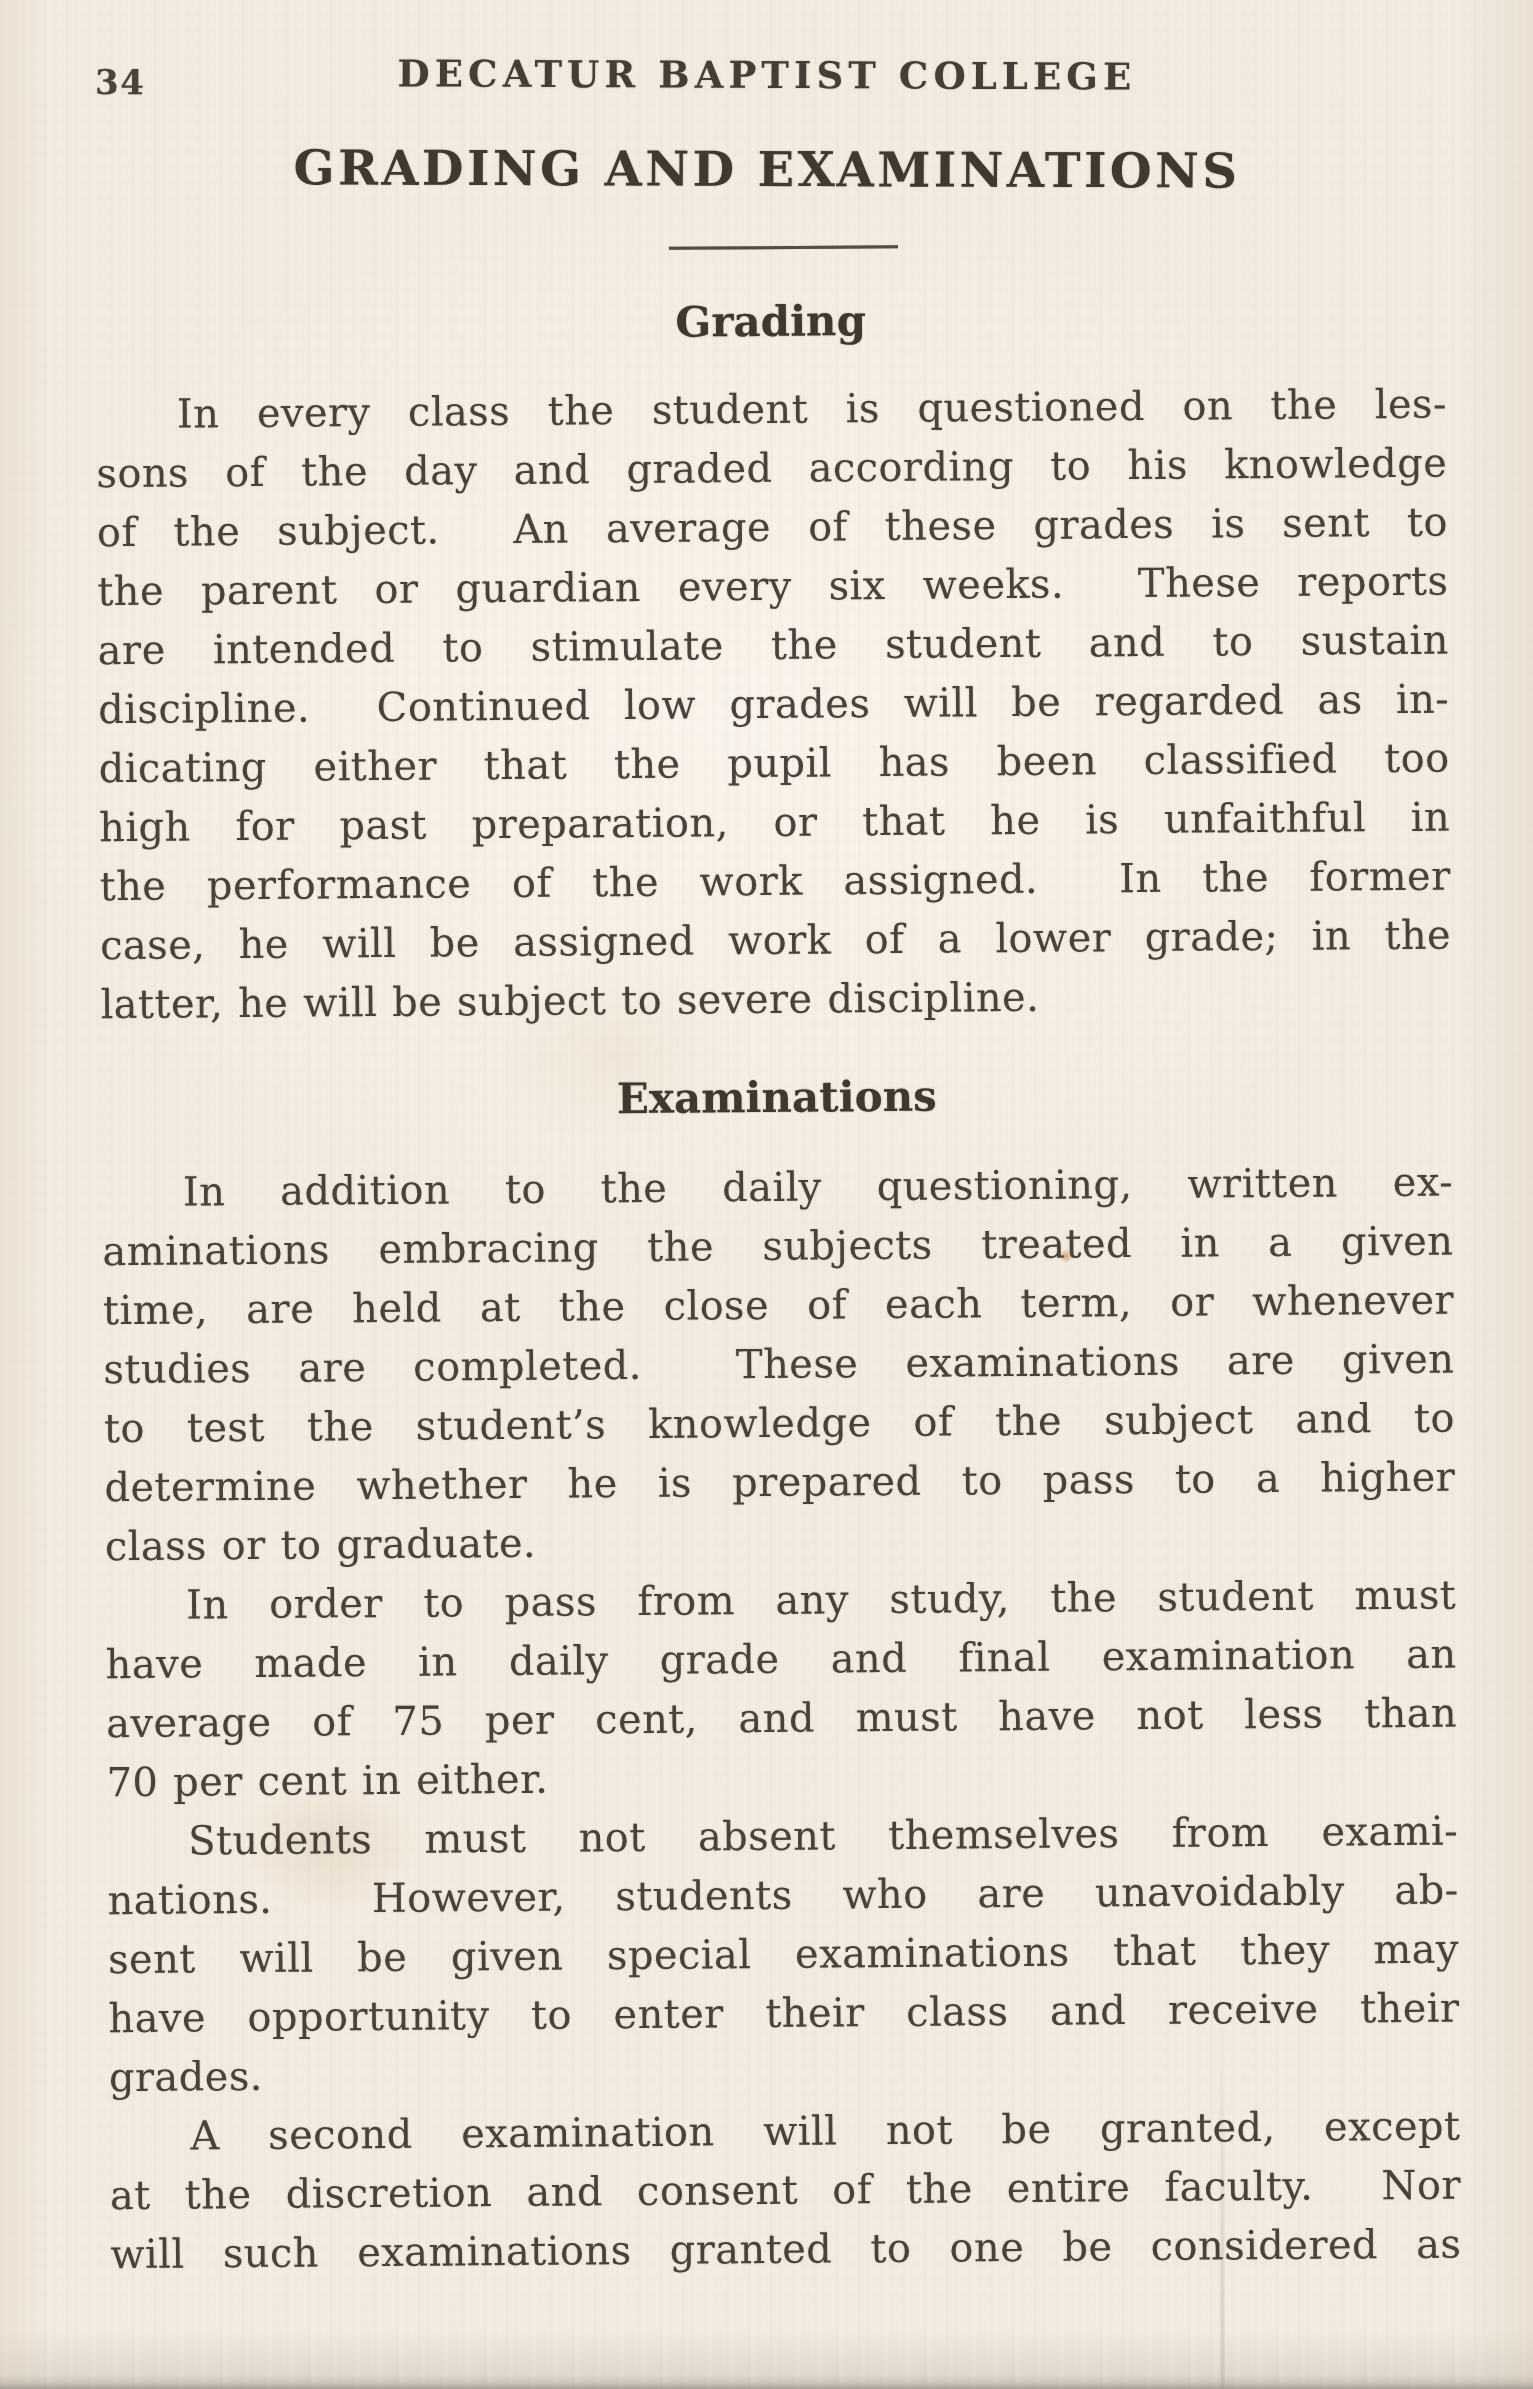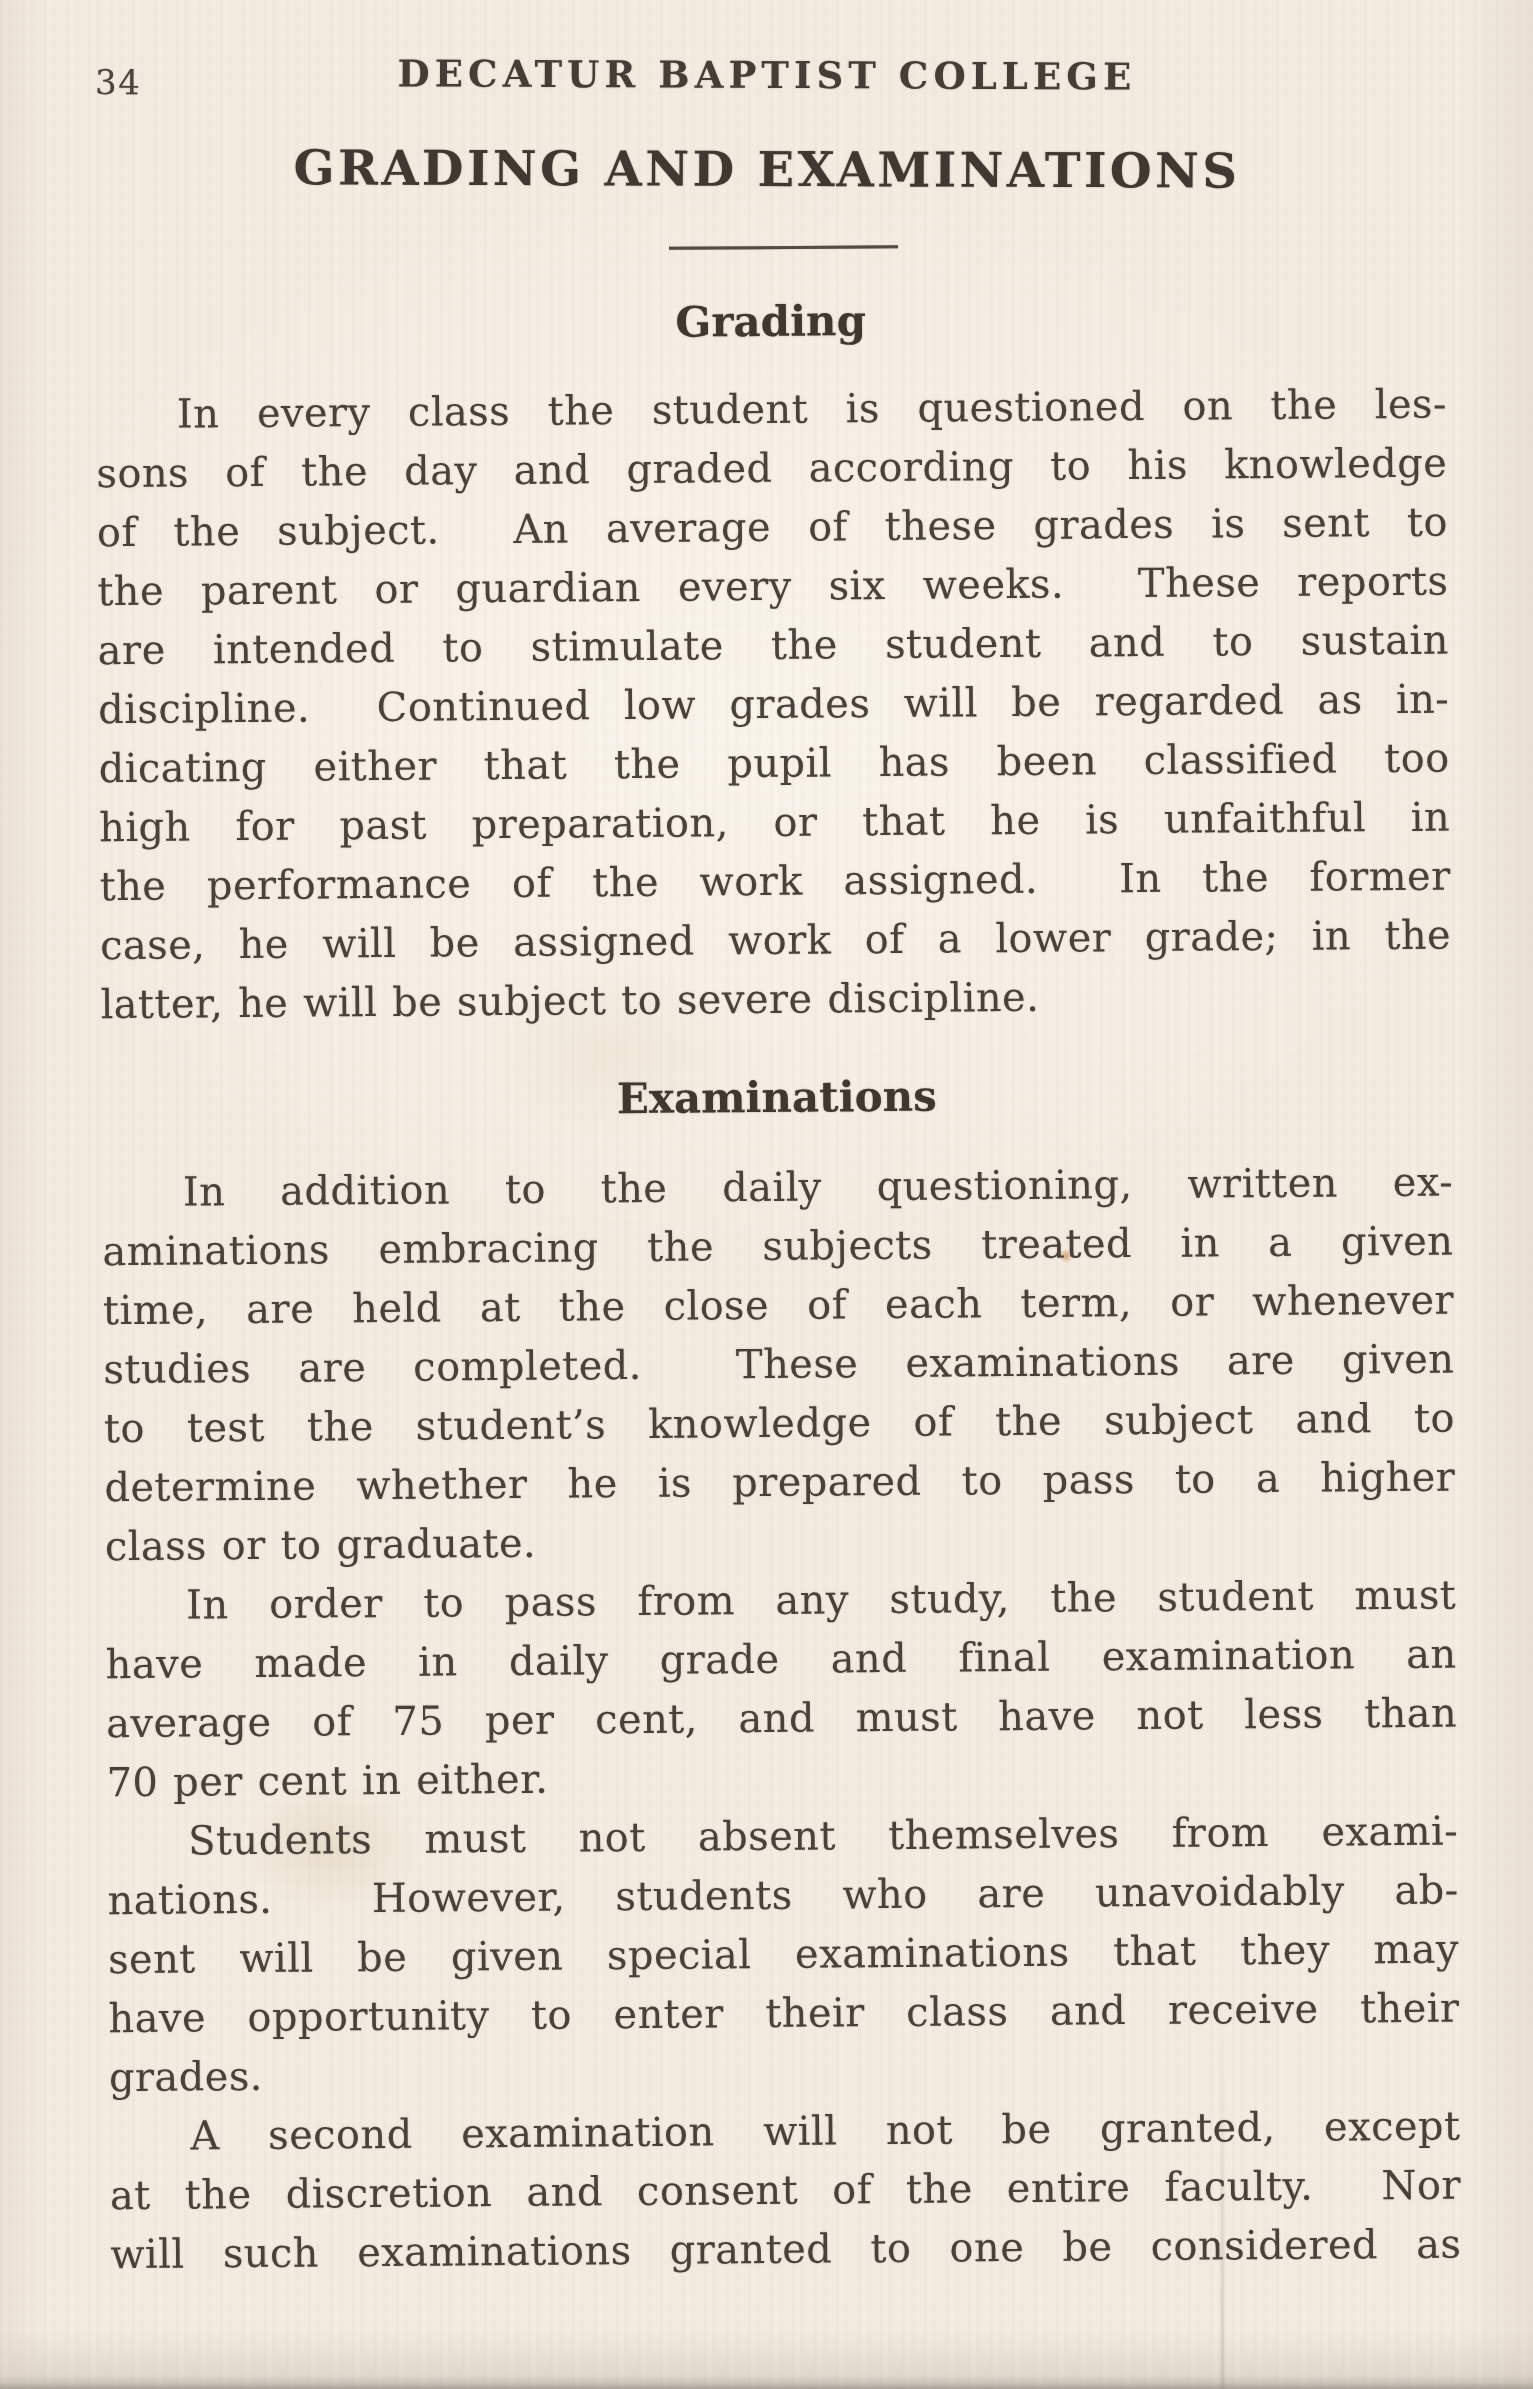--- a/index.html
+++ b/index.html
@@ -61,21 +61,21 @@
 
   .header {
     position: absolute;
     top: 53px; left: 0; right: 0;
     transform: rotate(0.25deg);
   }
   .page-number {
     position: absolute;
     left: 95px; top: 12px;
     font-size: 34px;
-    font-weight: 400;
+    font-weight: 700;
     letter-spacing: 1.7px;
     color: #4a433b;
     text-shadow: 0 0 1.7px rgba(74,67,59,0.35);
   }
   .running-head {
     text-align: center;
     font-size: 37px;
     font-weight: 700;
     letter-spacing: 5.1px;
     color: #453e36;

